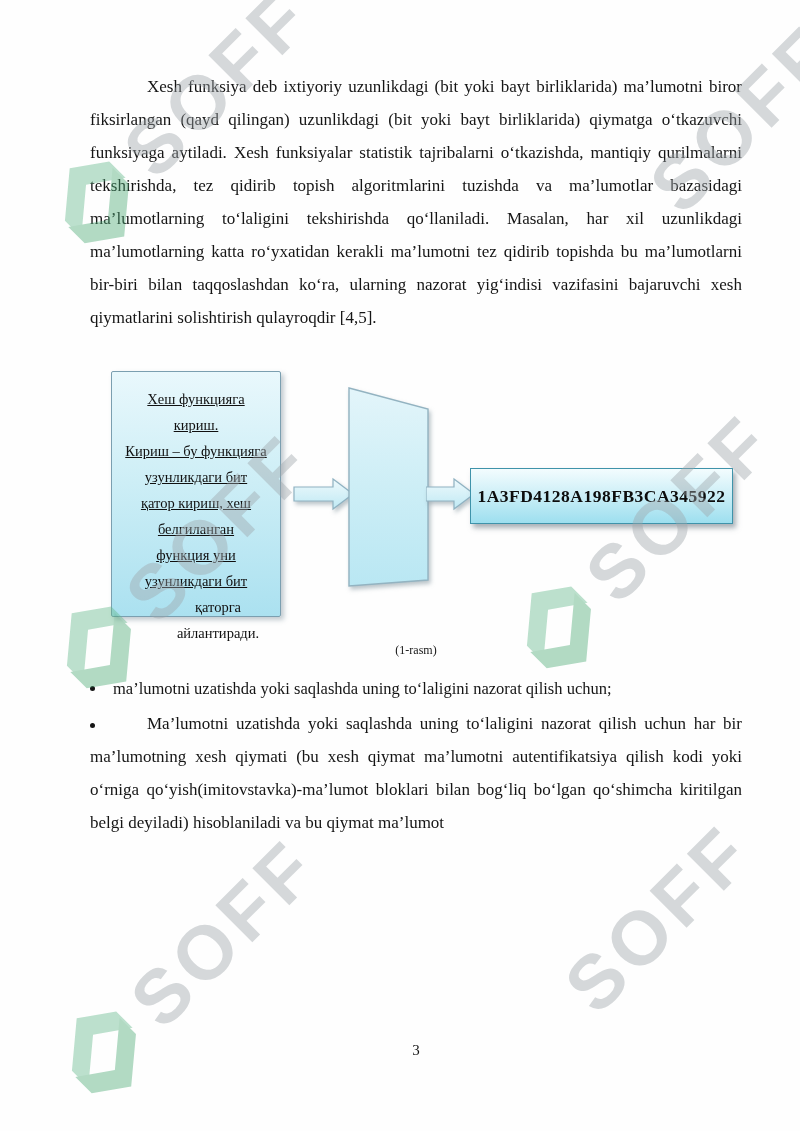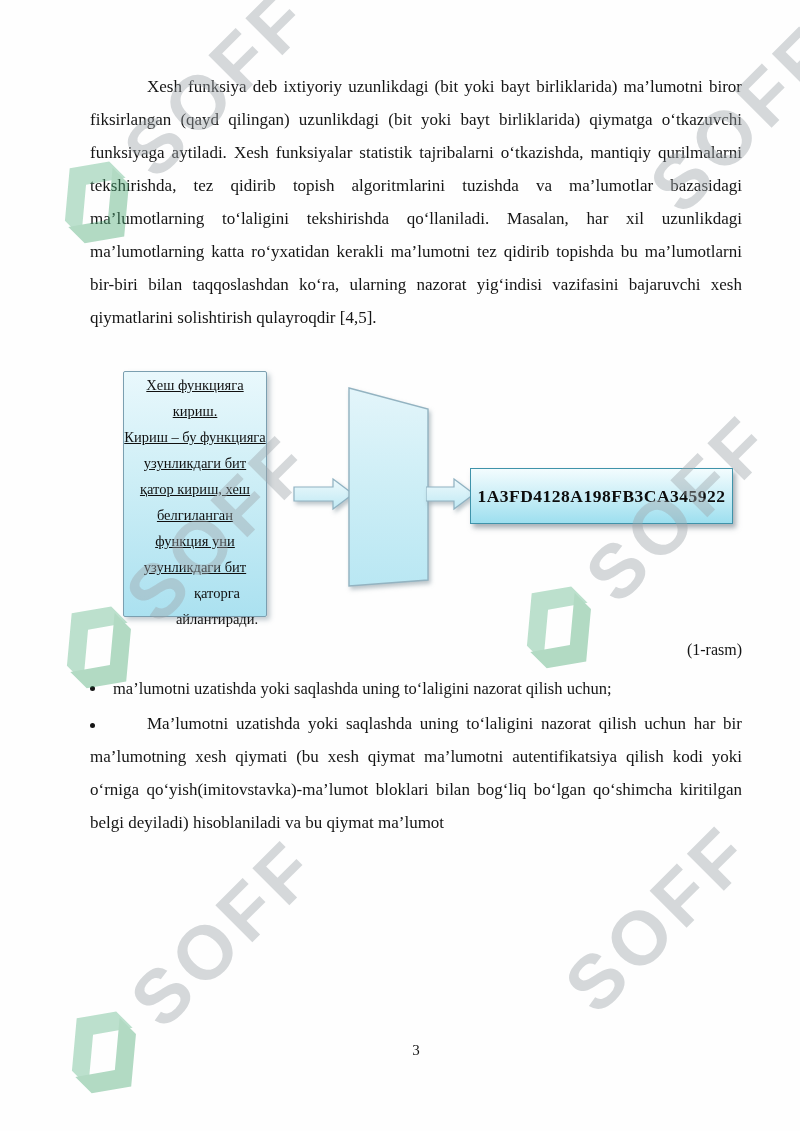--- a/index.html
+++ b/index.html
@@ -20,46 +20,46 @@
     margin:0 0 11px 0;line-height:22px;
   }
   .body-par{
     font-size:17px;line-height:33px;text-align:justify;
     text-indent:57px;margin:0;
   }
   .par-gap{margin-top:27px;}
   
   .figure{position:relative;height:268px;margin-top:30px;}
   .input-box{
-    position:absolute;left:33px;top:7px;width:144px;height:246px;
+    position:absolute;left:21px;top:7px;width:170px;height:246px;
     border:1px solid #7b9fb0;border-radius:2px;
     background:linear-gradient(180deg,#e9f8fc 0%,#cdeef6 45%,#abe1f0 100%);
     box-shadow:3px 3px 5px rgba(120,140,150,.45);
-    padding-top:0;box-sizing:border-box;
+    padding-top:14px;box-sizing:border-box;
   }
   .input-box .line{
     font-size:14.5px;line-height:26px;text-align:center;
     text-decoration:underline;color:#101010;
   }
   .input-box .line:last-child{text-decoration:none;margin-left:44px;}
   .fig-svg{position:absolute;filter:drop-shadow(2px 3px 2px rgba(120,140,150,.5));}
   .arrow1{left:203px;top:112px;}
   .trap{left:258px;top:20px;}
   .arrow2{left:336px;top:110px;}
   .hash-box{
     position:absolute;left:380px;top:104px;width:263px;height:56px;
     border:1px solid #3f93aa;
     background:linear-gradient(180deg,#f3fcfe 0%,#d3f1f8 40%,#9ddfef 100%);
     box-shadow:3px 4px 5px rgba(100,115,125,.55);
     box-sizing:border-box;text-align:center;
   }
   .hash-box span{
     font-weight:bold;font-size:17.5px;line-height:54px;letter-spacing:.5px;color:#0d0d0d;
   }
-  .caption{font-size:16px;text-align:right;margin-top:5px;line-height:26px;}
+  .caption{font-size:12px;text-align:center;margin-top:5px;line-height:26px;}
   
   .bullets{margin-top:7px;}
   .bullet{
     position:relative;padding-left:23px;font-size:16.5px;line-height:37px;
     text-align:left;
   }
   .bullet .dot{
     position:absolute;left:0;top:16px;width:5px;height:5px;border-radius:50%;
     background:#151515;
   }

